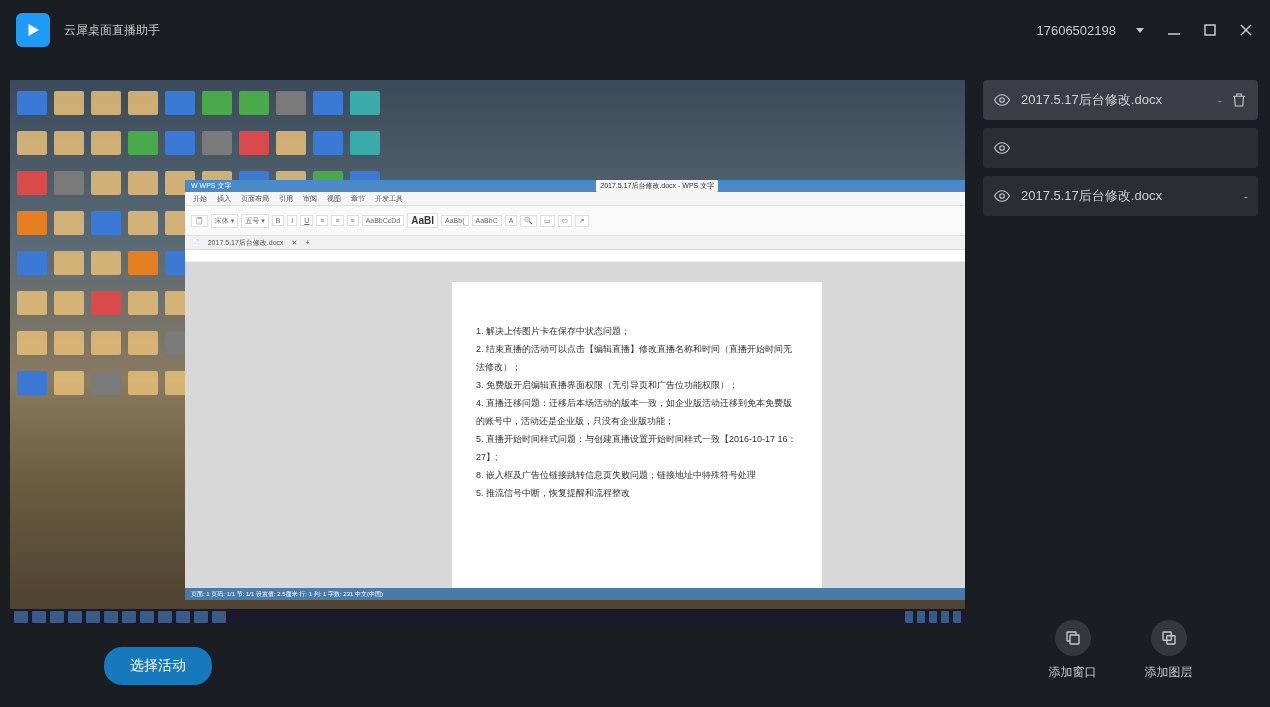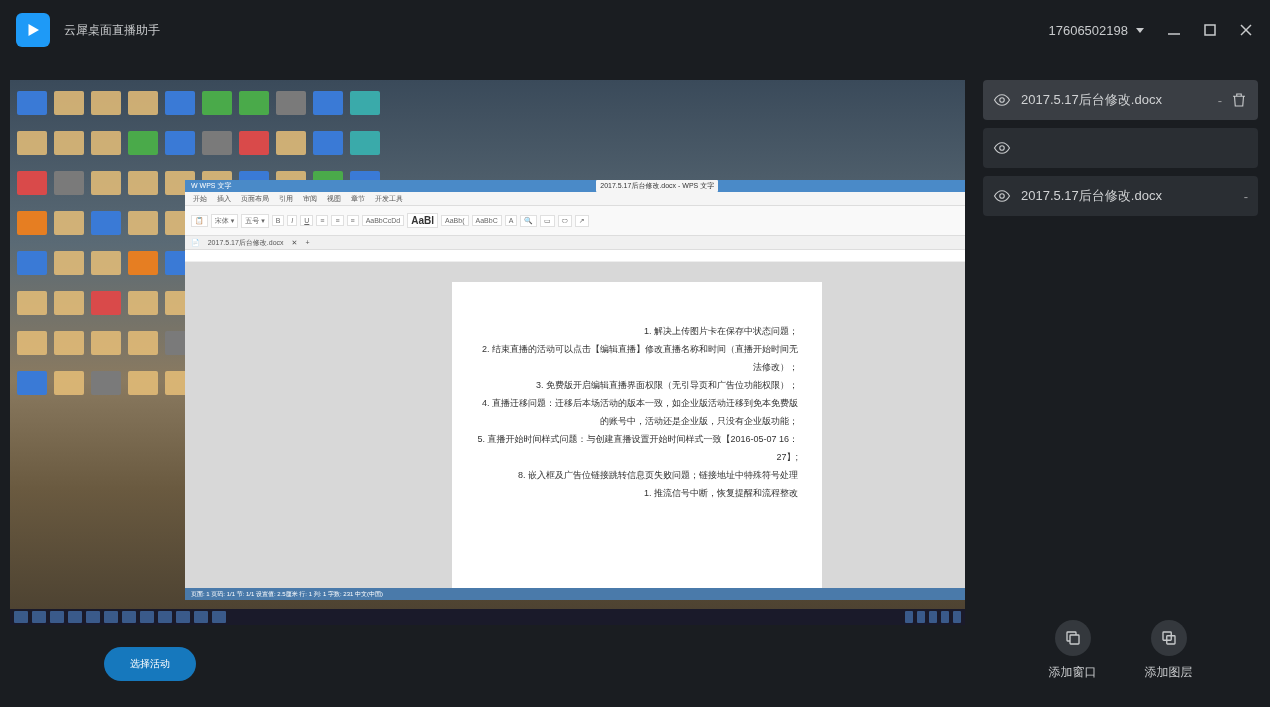--- a/index.html
+++ b/index.html
@@ -24,21 +24,21 @@
   background: #1e9af7;
   border-radius: 6px;
   display: flex;
   align-items: center;
   justify-content: center;
   margin-right: 14px;
 }
 .logo svg { width: 18px; height: 18px; fill: #fff; }
 .app-title { font-size: 12px; color: #c8cacc; }
 .titlebar-right { margin-left: auto; display: flex; align-items: center; gap: 22px; }
-.user-id { font-size: 13px; color: #c8cacc; display: flex; align-items: center; gap: 8px; }
+.user-id { font-size: 13px; color: #c8cacc; display: flex; align-items: center; gap: 20px; }
 .chev-down { width: 0; height: 0; border-left: 4px solid transparent; border-right: 4px solid transparent; border-top: 5px solid #c8cacc; }
 .win-controls { display: flex; gap: 20px; align-items: center; }
 .win-btn { width: 16px; height: 16px; display: flex; align-items: center; justify-content: center; cursor: pointer; }
 .win-btn svg { stroke: #c8cacc; fill: none; stroke-width: 1.5; }
 
 .main-area {
   display: flex;
   height: 647px;
 }
 .preview-col {
@@ -87,21 +87,20 @@
   position: absolute;
   left: 175px;
   top: 100px;
   width: 904px;
   height: 420px;
   background: #fff;
   display: flex;
   flex-direction: column;
   font-size: 8px;
   color: #333;
-  text-align: right;
 }
 .wps-title {
   height: 12px;
   background: #4a8ac8;
   color: #fff;
   font-size: 7px;
   display: flex;
   align-items: center;
   padding: 0 6px;
 }
@@ -174,21 +173,21 @@
 
 .bottom-actions {
   padding: 22px 0 0 94px;
 }
 .select-activity {
   background: #1678bd;
   color: #fff;
   border: none;
   border-radius: 18px;
   padding: 10px 26px;
-  font-size: 10px;
+  font-size: 14px;
   cursor: pointer;
 }
 
 .right-col {
   width: 295px;
   padding: 20px 12px 0 8px;
   display: flex;
   flex-direction: column;
 }
 .layer-list { display: flex; flex-direction: column; gap: 8px; }
@@ -399,23 +398,23 @@
             <span>✕</span>
             <span>+</span>
         </div>
         <div class="wps-ruler"></div>
         <div class="wps-body">
           <div class="wps-page">
             <div>1. 解决上传图片卡在保存中状态问题；</div>
             <div>2. 结束直播的活动可以点击【编辑直播】修改直播名称和时间（直播开始时间无法修改）；</div>
             <div>3. 免费版开启编辑直播界面权限（无引导页和广告位功能权限）；</div>
             <div>4. 直播迁移问题：迁移后本场活动的版本一致，如企业版活动迁移到免本免费版的账号中，活动还是企业版，只没有企业版功能；</div>
-            <div>5. 直播开始时间样式问题：与创建直播设置开始时间样式一致【2016-05-07 16：27】;</div>
+            <div>5. 直播开始时间样式问题：与创建直播设置开始时间样式一致【2016-10-17 16：27】;</div>
             <div>8. 嵌入框及广告位链接跳转信息页失败问题；链接地址中特殊符号处理</div>
-            <div>1. 推流信号中断，恢复提醒和流程整改</div>
+            <div>5. 推流信号中断，恢复提醒和流程整改</div>
           </div>
         </div>
         <div class="wps-status">页面: 1  页码: 1/1  节: 1/1  设置值: 2.5厘米  行: 1  列: 1  字数: 231  中文(中国)</div>
       </div>
 
       <div class="taskbar">
         <div class="tb-ic"></div>
           <div class="tb-ic"></div>
           <div class="tb-ic"></div>
           <div class="tb-ic"></div>

